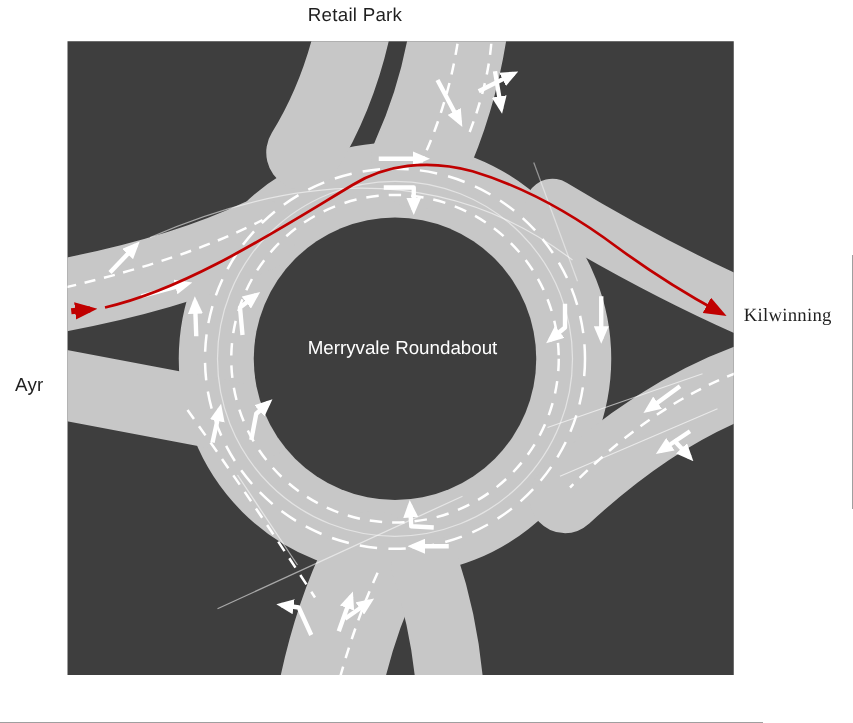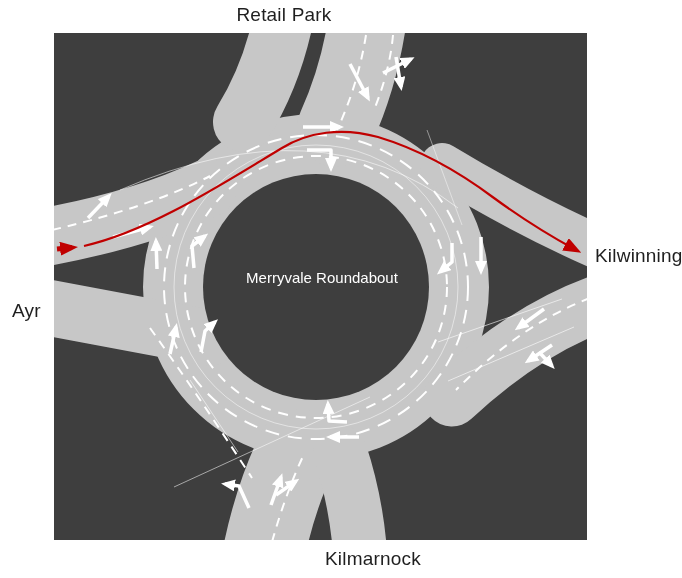--- a/index.html
+++ b/index.html
@@ -3,26 +3,26 @@
 <meta charset="utf-8">
 <style>
   html,body{margin:0;padding:0;}
   body{
     width:682px;height:578px;background:#ffffff;
     font-family:"Liberation Sans", sans-serif;
     position:relative;overflow:hidden;
   }
   .stage{position:absolute;left:0;top:0;width:682px;height:578px;}
   .exit-label{
-    position:absolute;font-size:19px;color:#1f1f1f;letter-spacing:0.2px;
+    position:absolute;font-size:15px;color:#1f1f1f;letter-spacing:0.2px;
     white-space:nowrap;
   }
   .exit-label.centered{text-align:center;}
   #label-top{left:199px;top:4px;width:170px;}
-  #label-right{left:595px;top:245px;}
+  #label-right{left:595px;top:245px;font-family:Liberation Serif, serif;}
   #label-left{left:12px;top:300px;text-align:center;}
   #label-bottom{left:293px;top:548px;width:160px;}
   svg{position:absolute;left:0;top:0;}
   .roads path, .roads circle{stroke:#C7C7C7;fill:none;stroke-linecap:round;}
   .markings path, .markings circle{stroke:#FFFFFF;fill:none;stroke-linecap:butt;}
   #arrows-layer polyline{stroke:#FFFFFF;stroke-width:3.5;fill:none;stroke-linejoin:round;}
   #island-label{fill:#ffffff;font-size:15px;font-family:"Liberation Sans",sans-serif;}
 </style>
 </head>
 <body>
@@ -103,15 +103,14 @@
     <g id="route-layer">
         <line x1="57" y1="249" x2="72" y2="247.5" stroke="#C00000" stroke-width="5" marker-end="url(#mr)"></line>
         <path d="M84,246 C150,231 222,184 282,148 C308,132 342,127 378,137 C418,149 458,171 494,198 C524,220 552,237 576,250" stroke="#C00000" stroke-width="2.2" fill="none" marker-end="url(#mr)"></path>
       </g>
 
     <text id="island-label" x="322" y="283" text-anchor="middle">Merryvale Roundabout</text>
   </svg>
 
   <div id="label-top" class="exit-label centered">Retail Park</div>
   <div id="label-right" class="exit-label">Kilwinning</div>
-  <div id="label-bottom" class="exit-label centered">Kilmarnock</div>
   <div id="label-left" class="exit-label">Ayr</div>
 </div>
 
 </body></html>

